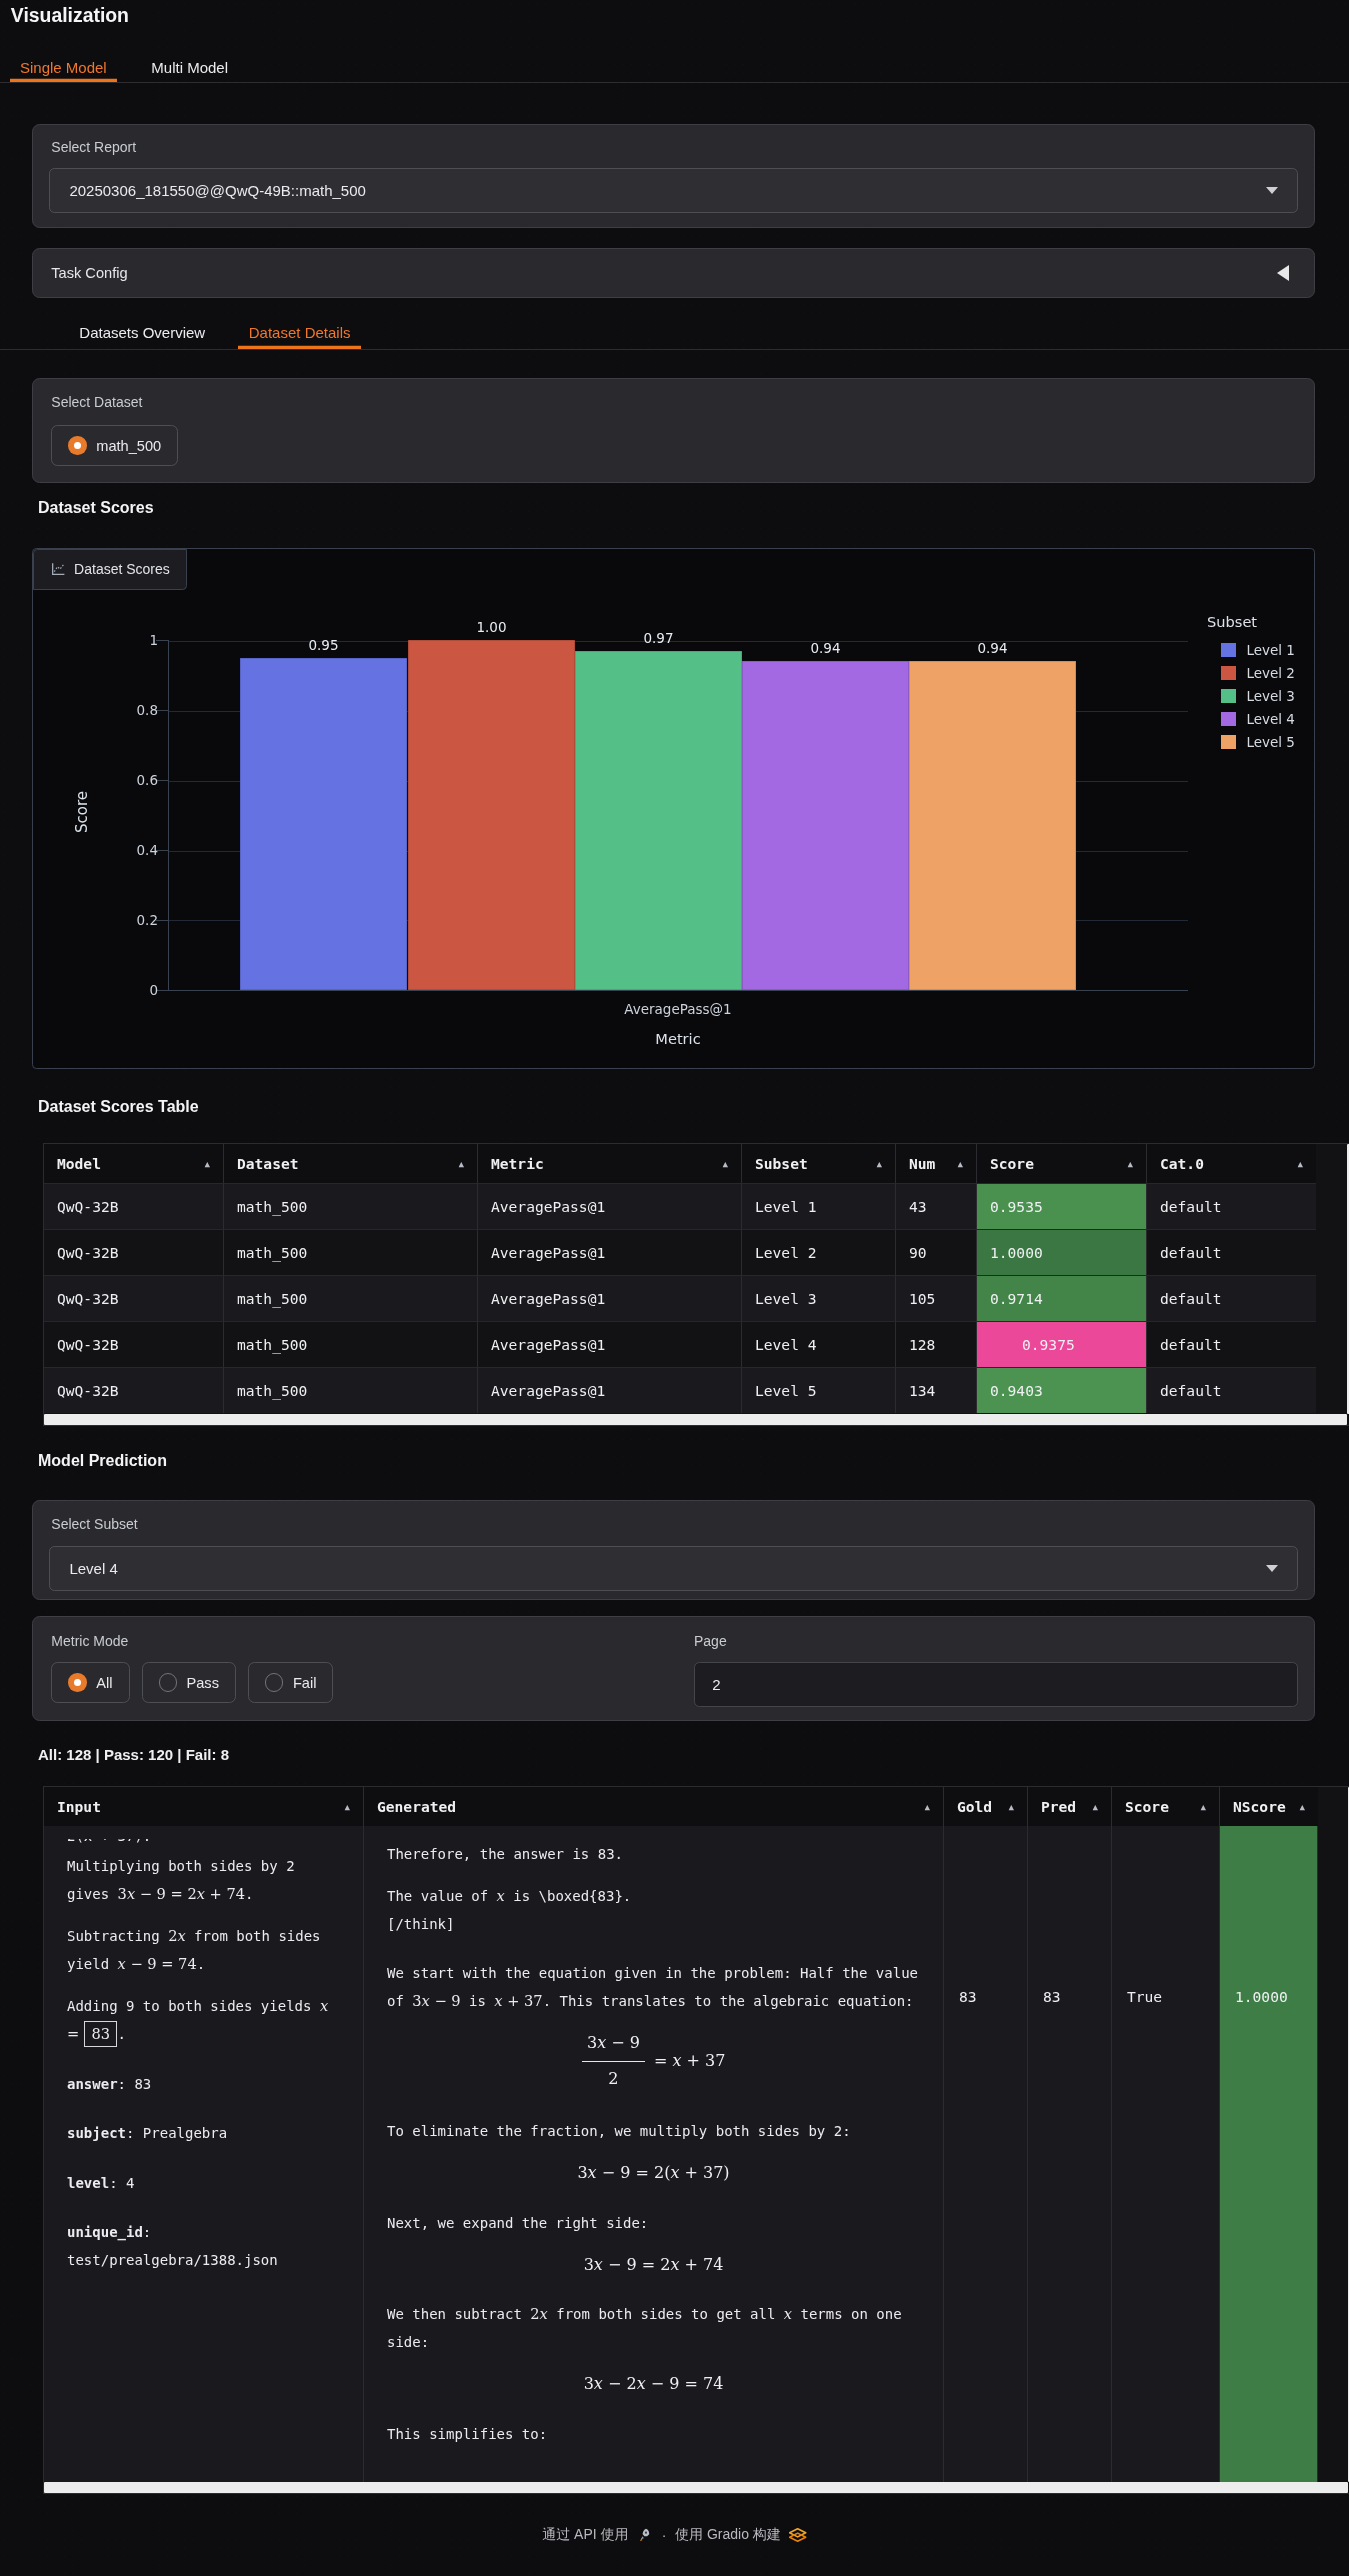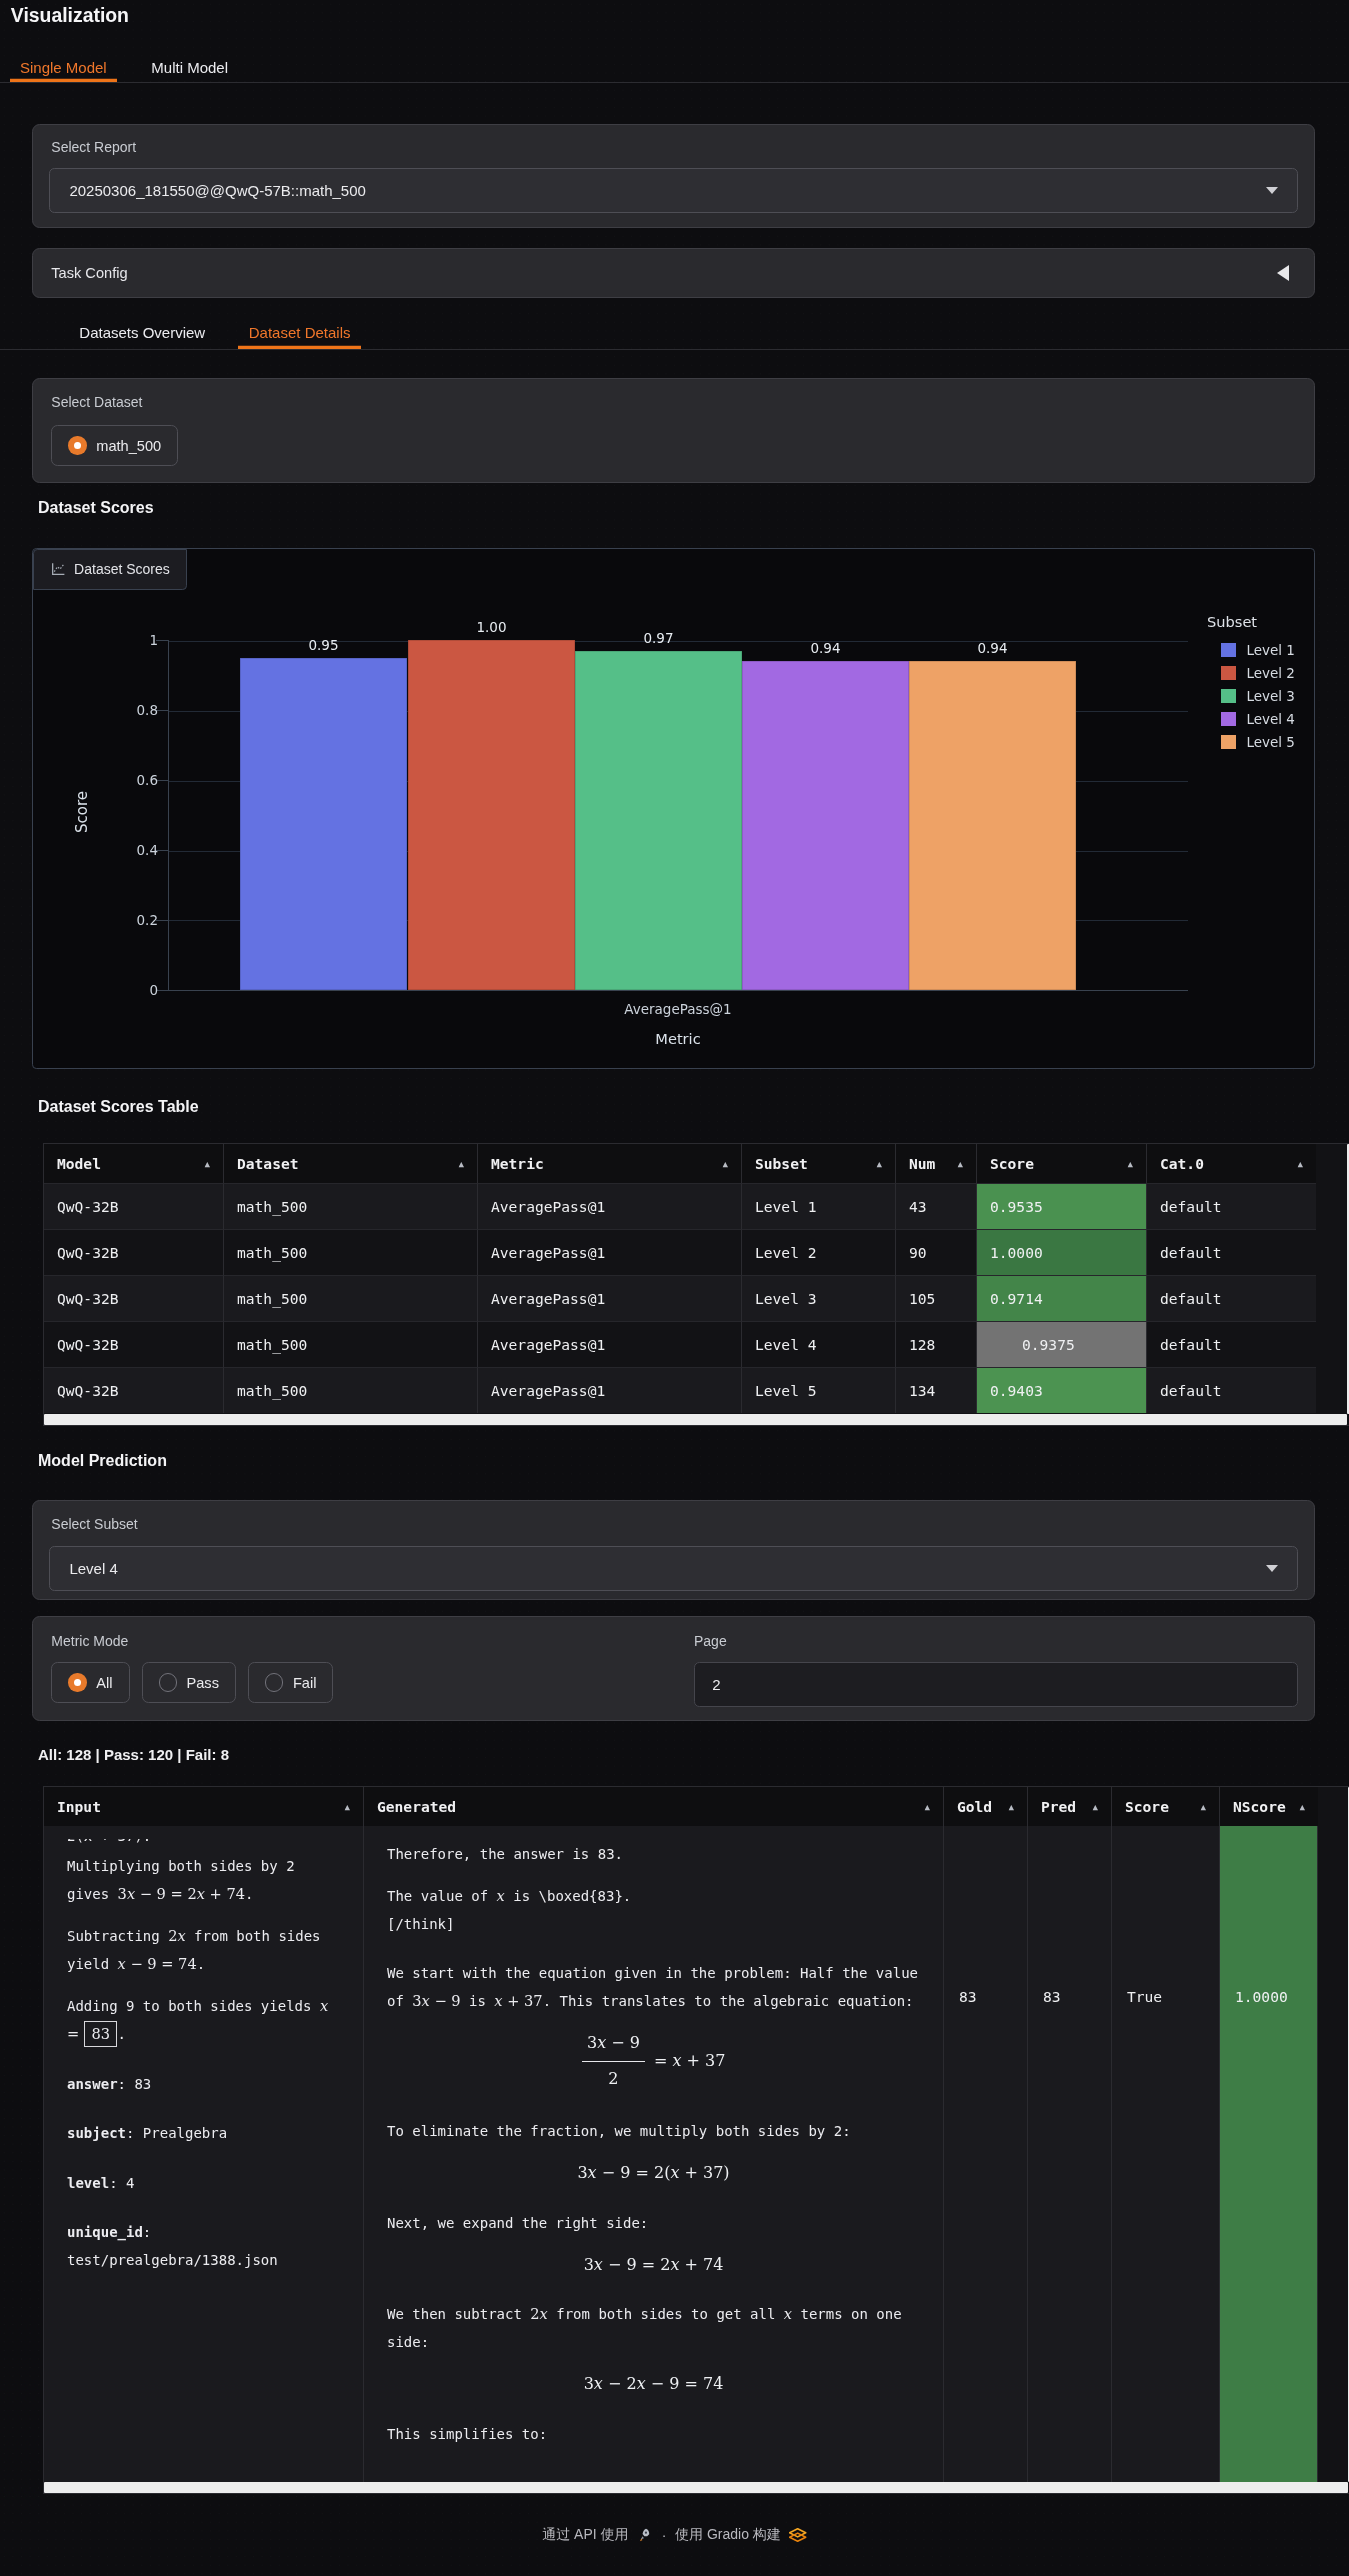--- a/index.html
+++ b/index.html
@@ -131,21 +131,21 @@
   <div class="title">Visualization</div>
 
   <div class="tabs1">
     <div class="tab first active">Single Model</div>
     <div class="tab gap">Multi Model</div>
   </div>
 
   <div class="panel panel-report">
     <div class="blocklabel">Select Report</div>
     <div class="field">
-      <span>20250306_181550@@QwQ-57B::math_500</span>
+      <span>20250306_181550@@QwQ-49B::math_500</span>
       <span class="caret-down"></span>
     </div>
   </div>
 
   <div class="panel panel-task">
     <div class="blocklabel">Task Config</div>
     <div class="tri-left"></div>
   </div>
 
   <div class="tabs2">
@@ -306,21 +306,21 @@
       <div class="td c5">105</div>
       <div class="td c6 score-col" style="background: rgb(67, 133, 73);">0.9714</div>
       <div class="td c7">default</div>
     </div>
     <div class="trow r-even">
       <div class="td c1">QwQ-32B</div>
       <div class="td c2">math_500</div>
       <div class="td c3">AveragePass@1</div>
       <div class="td c4">Level 4</div>
       <div class="td c5">128</div>
-      <div class="td c6 score-col" style="background: #737373; padding-left: 45px;">0.9375</div>
+      <div class="td c6 score-col" style="background: #ec4899; padding-left: 45px;">0.9375</div>
       <div class="td c7">default</div>
     </div>
     <div class="trow r-odd">
       <div class="td c1">QwQ-32B</div>
       <div class="td c2">math_500</div>
       <div class="td c3">AveragePass@1</div>
       <div class="td c4">Level 5</div>
       <div class="td c5">134</div>
       <div class="td c6 score-col" style="background: rgb(76, 147, 81);">0.9403</div>
       <div class="td c7">default</div>

